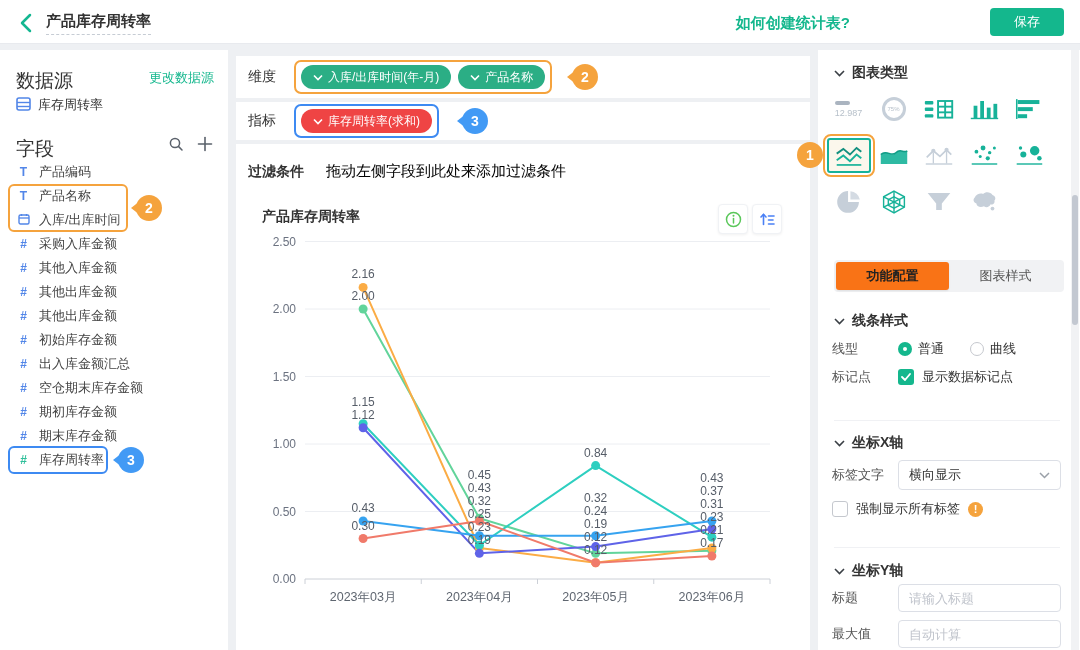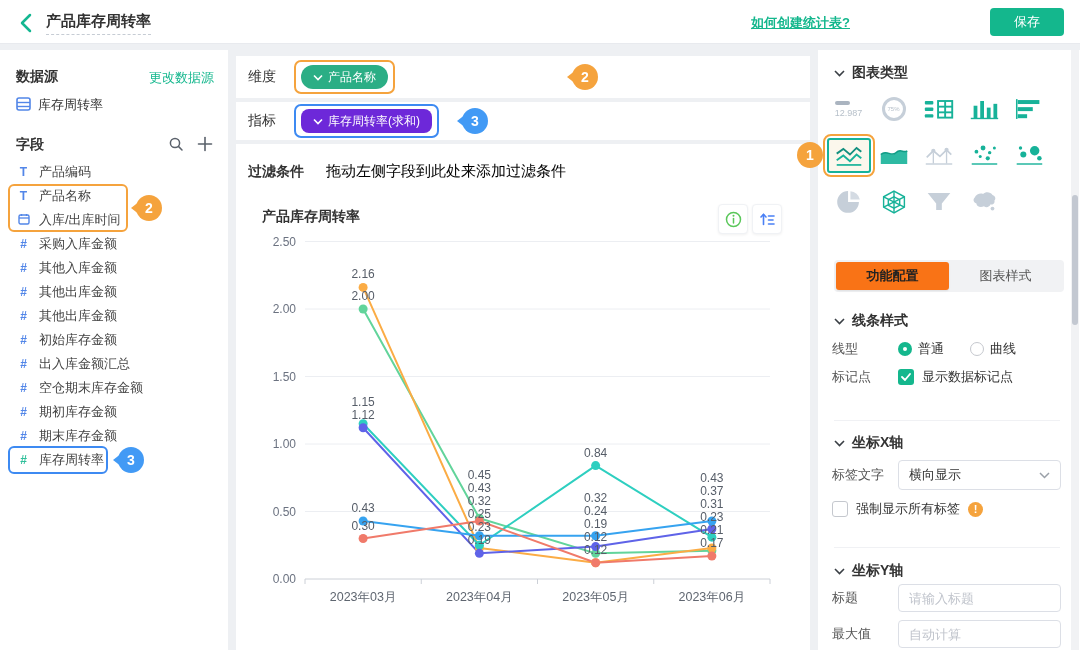--- a/index.html
+++ b/index.html
@@ -3,26 +3,26 @@
 <meta charset="utf-8">
 <style>
   * { margin:0; padding:0; box-sizing:border-box; }
   body { font-family:"Liberation Sans",sans-serif; background:#e9ebee; }
   .stage { position:relative; width:1080px; height:650px; overflow:hidden; background:#eef0f3; font-size:13px; color:#333; }
 
   
   .hdr { position:absolute; left:0; top:0; width:1080px; height:44px; background:#fff; border-bottom:1px solid #e8eaee; z-index:5; }
   .hdr-back { position:absolute; left:16px; top:12px; width:22px; height:22px; cursor:pointer; }
   .hdr-title { position:absolute; left:46px; top:12px; font-size:15px; font-weight:bold; color:#333; border-bottom:1px dashed #c6ccd4; padding-bottom:3px; }
-  .hdr-help { position:absolute; right:230px; top:14px; color:#14b78d; font-size:13px; font-weight:bold; text-decoration:underline; cursor:pointer;text-align:center; }
+  .hdr-help { position:absolute; right:230px; top:14px; color:#14b78d; font-size:15px; font-weight:bold; cursor:pointer;text-align:center; }
   .hdr-save { position:absolute; right:16px; top:8px; width:74px; height:28px; background:#14b78d; color:#fff; border:none; border-radius:4px; font-size:13px; cursor:pointer; }
 
   
   .sidebar { position:absolute; left:0; top:50px; width:228px; height:600px; background:#fff; }
-  .sb-label { position:absolute; left:16px; font-size:14px; font-weight:bold; color:#333; }
+  .sb-label { position:absolute; left:16px; font-size:19px; font-weight:normal; color:#333; }
   .sb-change { position:absolute; right:14px; top:19px; color:#14b78d; font-size:13px; cursor:pointer; }
   .sb-ds { position:absolute; left:16px; top:46px; display:flex; align-items:center; gap:7px; cursor:pointer; }
   .sb-fields-hd { top:86px; }
   .sb-ico-btn { position:absolute; top:86px; cursor:pointer; width:18px; height:18px; }
   .field-list { position:absolute; left:0; top:110px; width:228px; }
   .field-item { height:24px; display:flex; align-items:center; gap:9px; padding-left:17px; cursor:pointer; color:#444; }
   .fi-ic { width:13px; text-align:center; font-weight:bold; font-size:12px; }
   .ic-blue { color:#5286e8; } .ic-teal { color:#2fbf9a; }
 
   
@@ -36,21 +36,21 @@
   .balloon.blue.tail::before { border-right-color:#429af5; }
 
   
   .row-card { position:absolute; background:#fff; display:flex; align-items:center; }
   .row-label { width:46px; margin-left:12px; font-size:14px; color:#333; flex:none; }
   .row-label.bold { font-weight:bold; width:72px; }
   .pill-box { display:flex; gap:7px; align-items:center; border:2px solid #f5a33d; border-radius:7px; padding:3px 5px; }
   .pill-box.blue { border-color:#3d8af2; }
   .pill { height:24px; border-radius:13px; padding:0 12px; display:inline-flex; align-items:center; gap:5px;
           color:#fff; font-size:12px; background:#2bae85; cursor:pointer; white-space:nowrap; }
-  .pill.blue { background:#6d28d9;border-radius:8px; }
+  .pill.blue { background:#ef4444; }
   .placeholder-txt { color:#000000; font-size:15px; margin-left:6px; }
 
   
   .chart-card { position:absolute; left:236px; top:188px; width:574px; height:462px; background:#fff; }
   .chart-title { position:absolute; left:26px; top:20px; font-size:14px; color:#333; font-weight:bold; }
   .chart-tools { position:absolute; right:28px; top:16px; display:flex; gap:4px; }
   .tool-btn { width:30px; height:30px; background:#fff; border:1px solid #f0f2f5; border-radius:4px;
               display:flex; align-items:center; justify-content:center; cursor:pointer; box-shadow:0 1px 3px rgba(0,0,0,.06); }
 
   
@@ -191,20 +191,26 @@
   </div>
 
   <div class="anno-box" style="left:8px; top:184px; width:120px; height:48px;"></div>
   <div class="balloon tail" style="left:136px; top:195px;">2</div>
   <div class="anno-box blue" style="left:8px; top:446px; width:100px; height:28px;"></div>
   <div class="balloon blue tail" style="left:118px; top:447px;">3</div>
 
   <div class="row-card" style="left:236px; top:56px; width:574px; height:42px;">
     <span class="row-label">维度</span>
     <div class="pill-box" id="dim-pills">
+        <span class="pill">
+          <svg width="10" height="7">
+            <polyline points="1,1.5 5,5.5 9,1.5" stroke="#fff" fill="none" stroke-width="1.6"></polyline>
+          </svg>
+          <span>入库/出库时间(年-月)</span>
+        </span>
         <span class="pill">
           <svg width="10" height="7">
             <polyline points="1,1.5 5,5.5 9,1.5" stroke="#fff" fill="none" stroke-width="1.6"></polyline>
           </svg>
           <span>产品名称</span>
         </span>
       </div>
   </div>
   <div class="balloon tail" style="left:572px; top:64px;">2</div>
 

